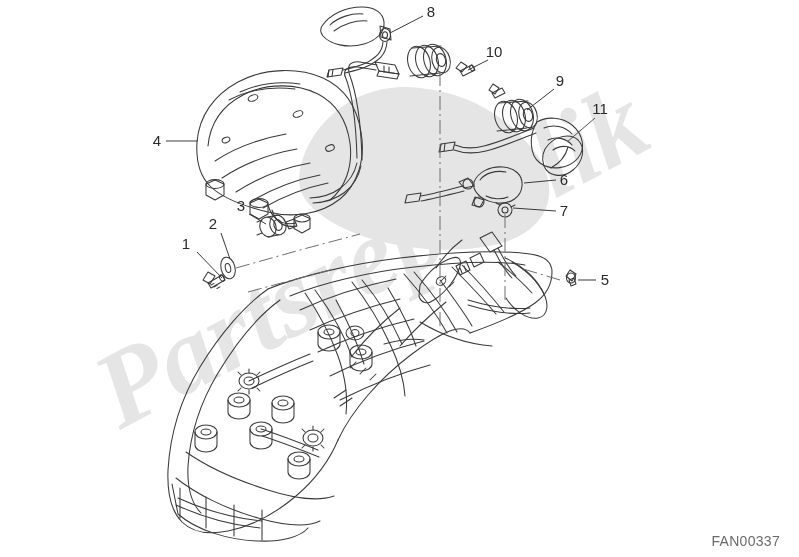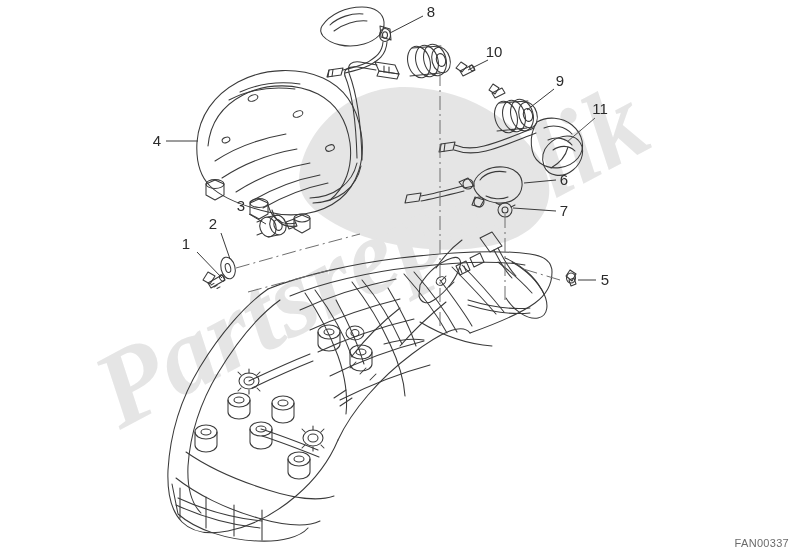--- a/index.html
+++ b/index.html
@@ -1,21 +1,21 @@
 <!DOCTYPE html>
 <html><head>
 <meta charset="utf-8">
 <style>
   html,body{margin:0;padding:0;background:#ffffff;}
   body{width:799px;height:557px;position:relative;overflow:hidden;
        font-family:"Liberation Sans","DejaVu Sans",sans-serif;}
   #sheet{position:absolute;inset:0;background:#fff;}
   svg{display:block;}
   .lbl{font-family:"Liberation Sans","DejaVu Sans",sans-serif;font-size:15px;fill:#2b2b2b;}
-  #drawing-no{position:absolute;right:10px;bottom:8px;font-size:11px;color:#6b6b6b;letter-spacing:.3px;}
+  #drawing-no{position:absolute;right:19px;bottom:8px;font-size:14px;color:#6b6b6b;letter-spacing:.3px;}
 </style>
 </head>
 <body>
 
 <div id="sheet">
 
 <svg width="799" height="557" viewBox="0 0 799 557">
 
   <defs>
     <g id="icon-gear">

